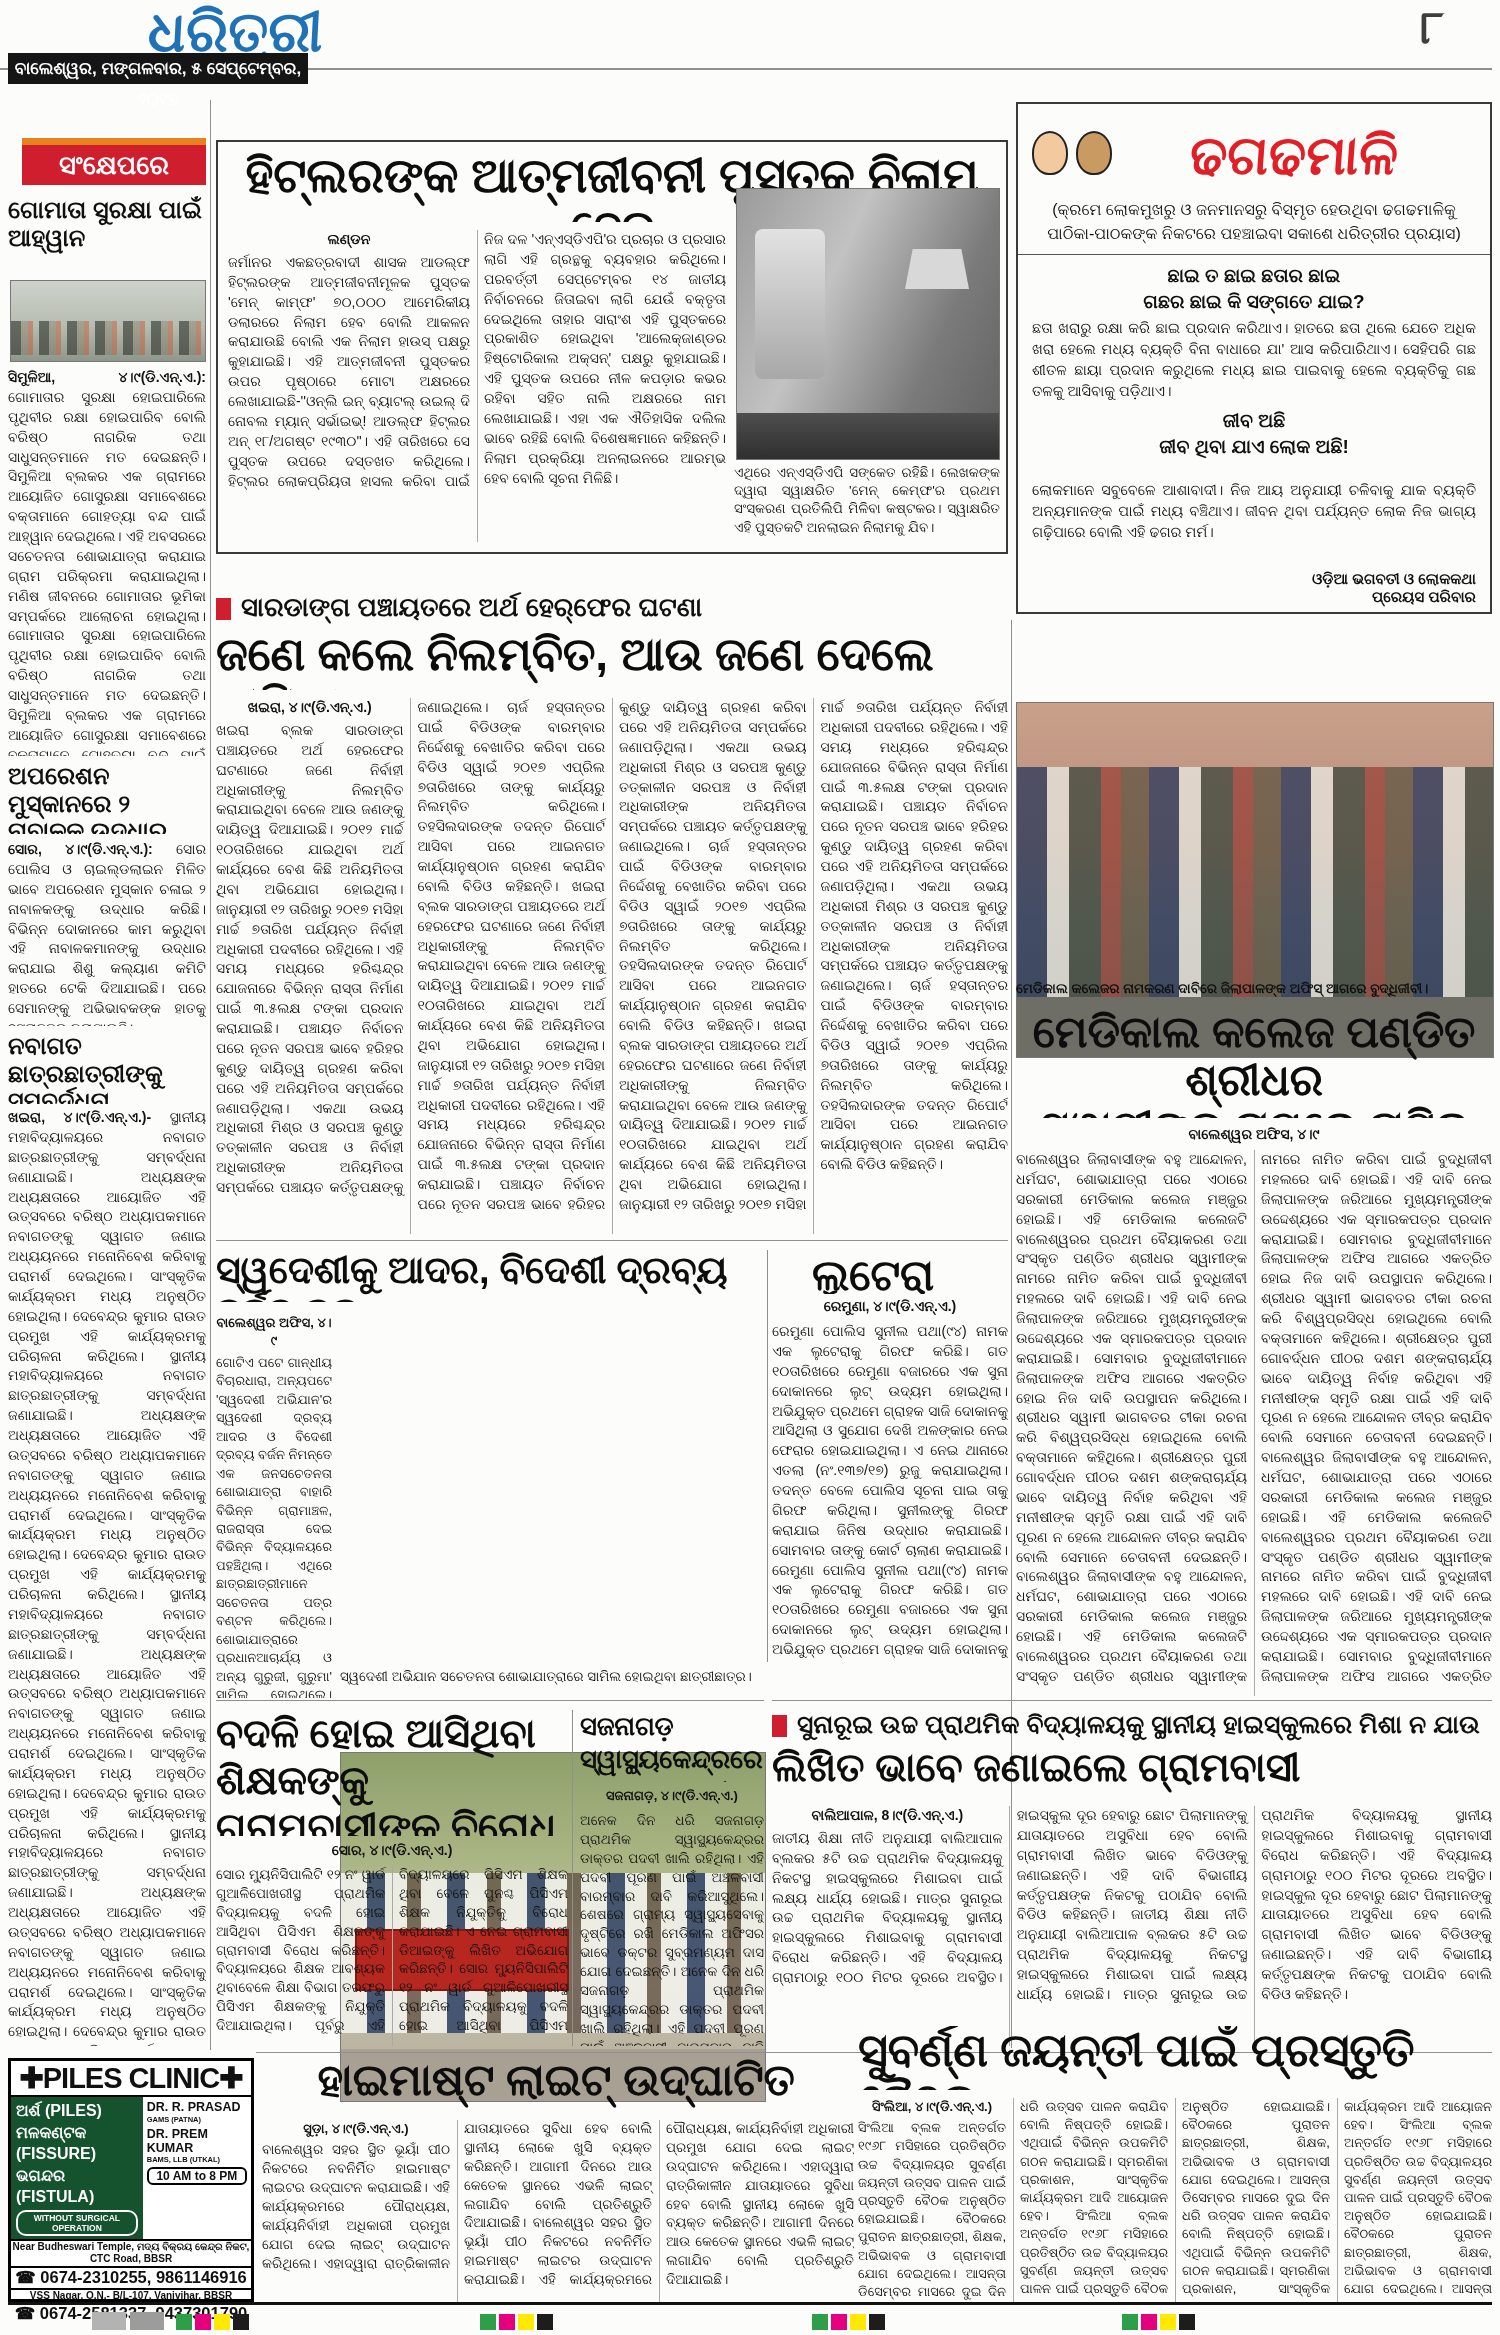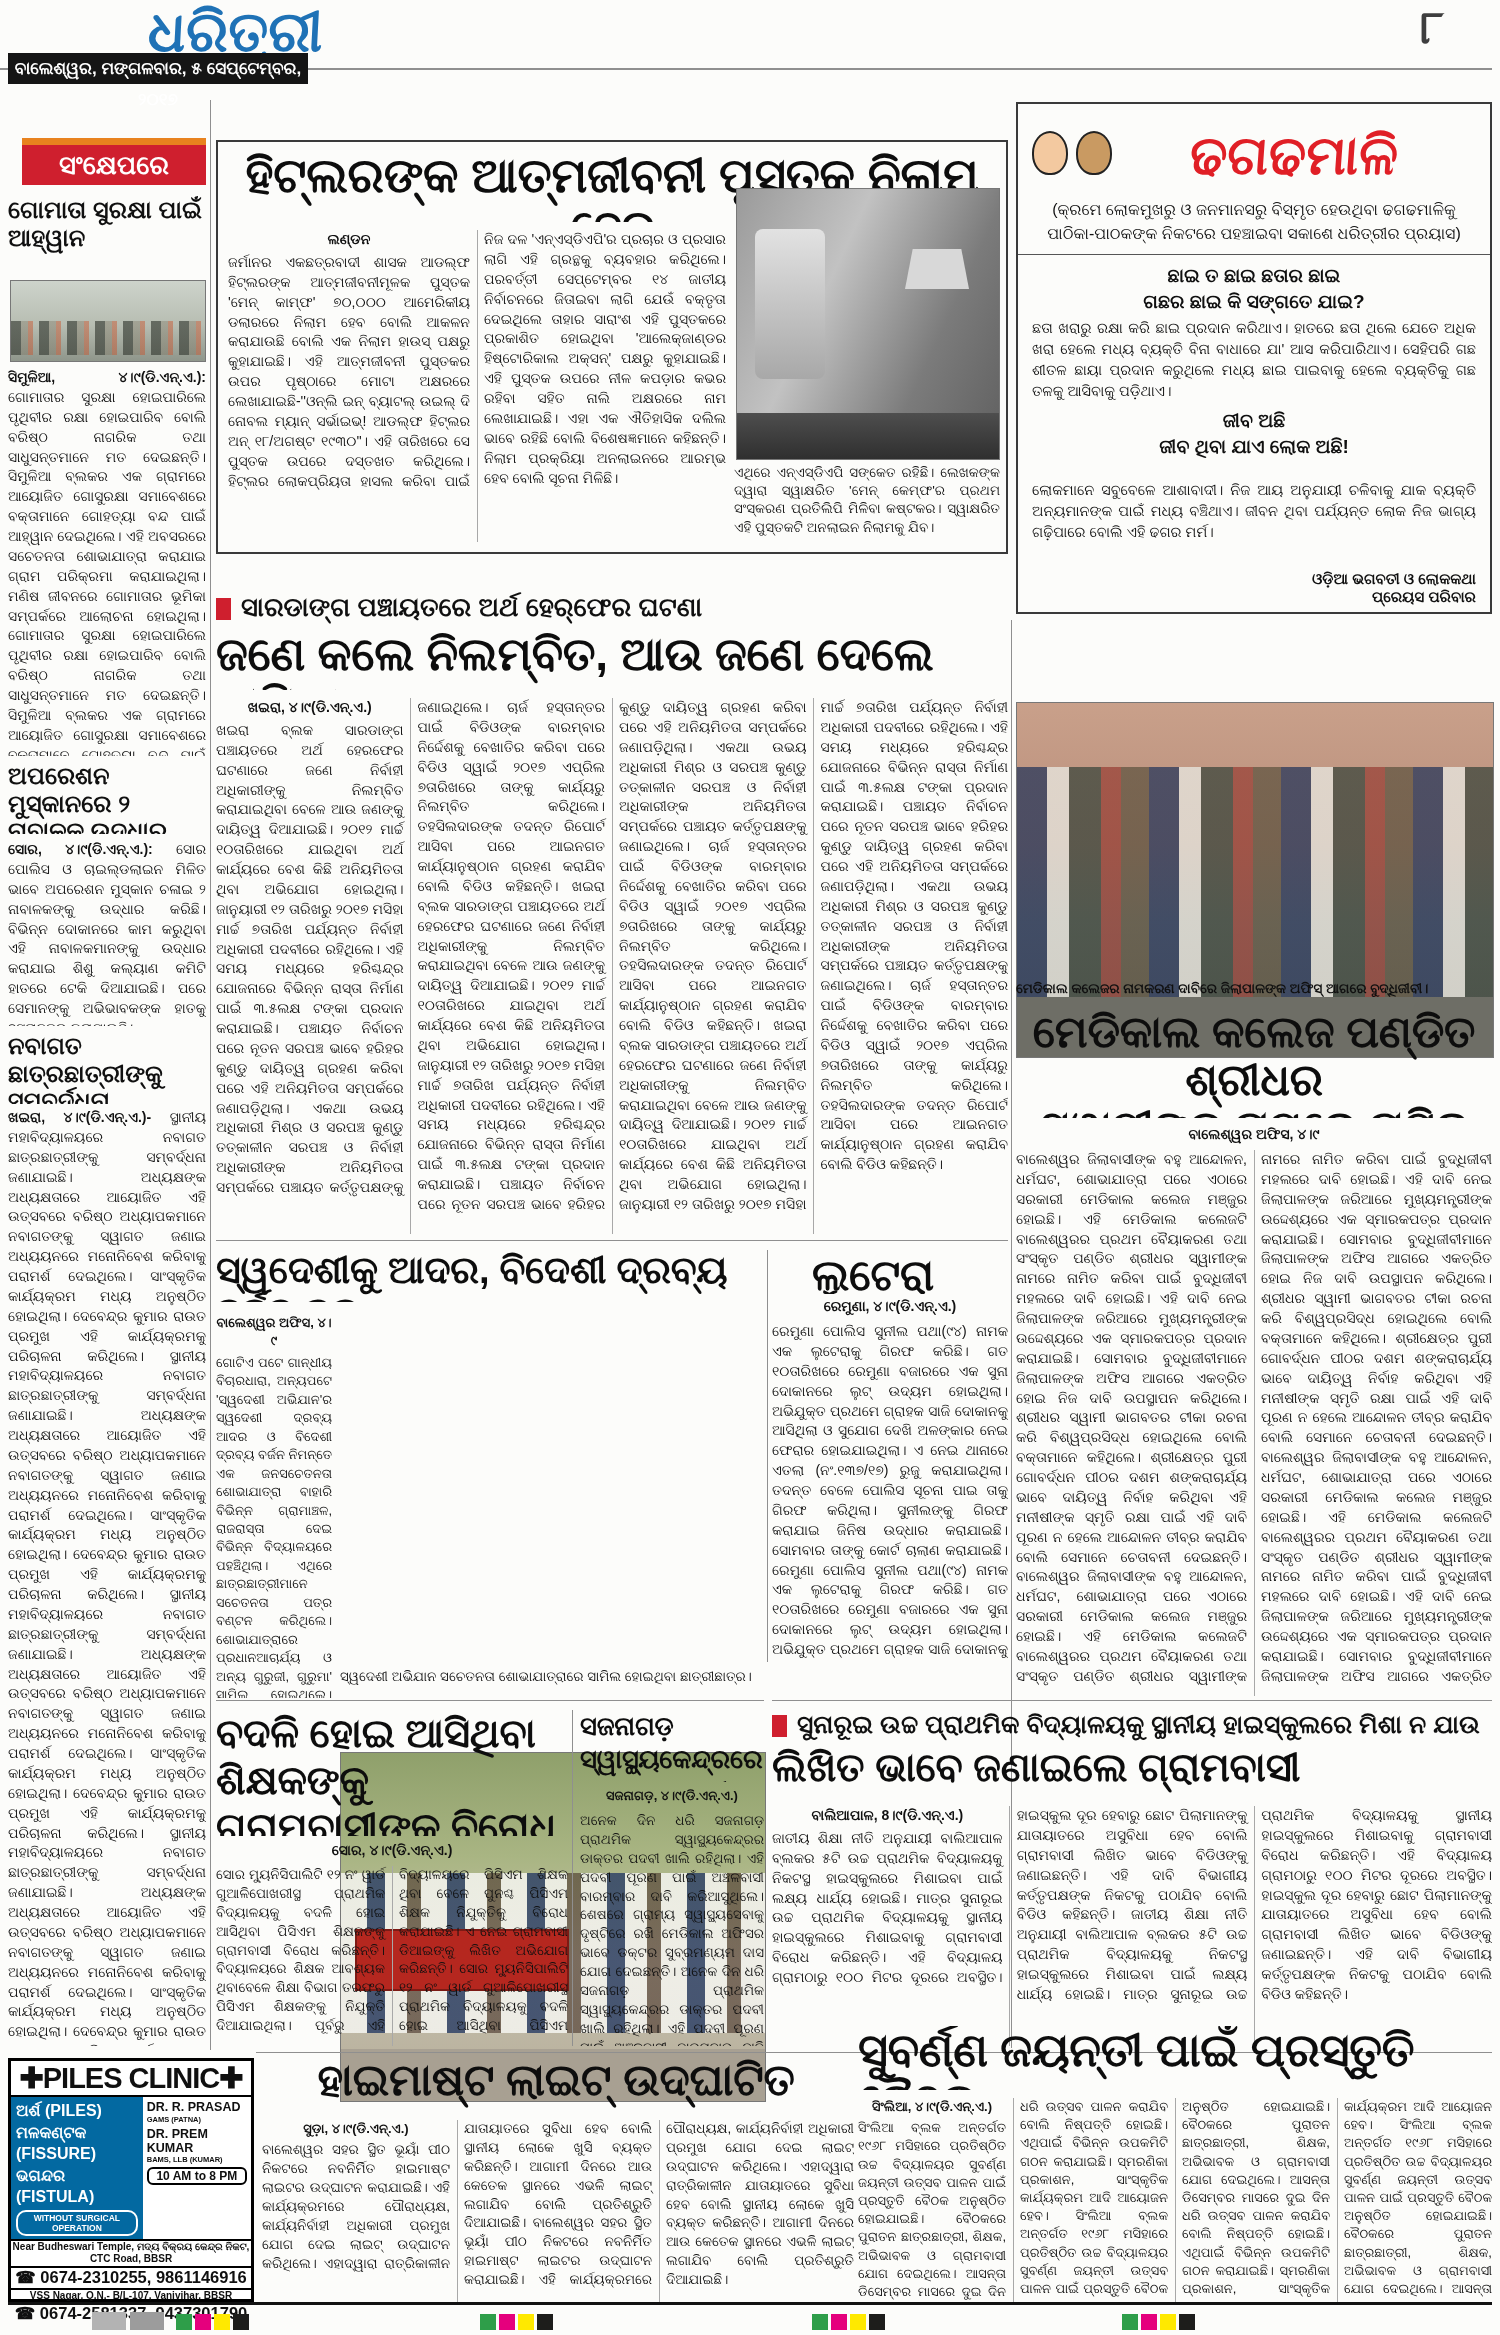--- a/index.html
+++ b/index.html
@@ -29,21 +29,21 @@
   
   .hbox{border:2px solid #3a3a3a;box-sizing:border-box;padding:8px 14px 6px 14px;display:flex;flex-direction:column;}
   .htitle{color:#e01f26;font-weight:bold;font-size:54px;line-height:1.0;transform:skewX(-4deg);}
   .face{display:inline-block;width:32px;height:40px;border-radius:50% 50% 46% 46%;background:#f3c9a0;border:2px solid #222;}
   .f2{background:#c99a62;margin-left:8px;}
   .hdivider{border-top:1.5px solid #555;margin:8px -14px;}
   
   .ad{border:3px solid #000;box-sizing:border-box;background:#fff;}
   .ad .row{border-bottom:2px solid #000;}
   .ad-title{font-size:29px;font-weight:bold;letter-spacing:-1px;text-align:center;line-height:34px;}
-  .ad-left{background:#0369a1;color:#fff;padding:3px 5px;}
+  .ad-left{background:#14532d;color:#fff;padding:3px 5px;}
   .ad-od{font-size:16px;font-weight:bold;line-height:1.35;}
   .ad-pill{border:2px solid #fff;border-radius:10px;font-size:8.5px;font-weight:bold;text-align:center;padding:1px 2px;margin-top:2px;}
   .doc{font-size:12.5px;font-weight:bold;line-height:1.1;}
   .doc-sub{font-size:7.5px;font-weight:bold;}
   .hours{border:2px solid #000;border-radius:6px;font-size:12px;font-weight:bold;text-align:center;margin-top:3px;}
   .ad-addr{font-size:10px;font-weight:bold;text-align:center;line-height:1.25;}
   .ad-phone{font-size:16.5px;font-weight:bold;text-align:center;line-height:1.2;}
   .mk{display:inline-block;width:16px;height:16px;margin-right:3px;}
   .mkg{display:inline-block;width:34px;height:18px;margin-right:4px;}
 </style>
@@ -210,21 +210,21 @@
       <div class="ad-left" style="width:53%;">
         <div class="ad-od"><span>ଅର୍ଶ</span> <span>(PILES)</span></div>
         <div class="ad-od"><span>ମଳକଣ୍ଟକ</span> <span>(FISSURE)</span></div>
         <div class="ad-od"><span>ଭଗନ୍ଦର</span> <span>(FISTULA)</span></div>
         <div class="ad-pill">WITHOUT SURGICAL OPERATION</div>
       </div>
       <div style="width:47%;padding:4px 4px;box-sizing:border-box;">
         <div class="doc">DR. R. PRASAD</div>
         <div class="doc-sub">GAMS (PATNA)</div>
         <div class="doc" style="margin-top:4px;">DR. PREM KUMAR</div>
-        <div class="doc-sub">BAMS, LLB (KUMAR)</div>
+        <div class="doc-sub">BAMS, LLB (UTKAL)</div>
         <div class="hours">10 AM to 8 PM</div>
       </div>
     </div>
     <div class="row ad-addr">Near Budheswari Temple, ମଦ୍ୟ ବିକ୍ରୟ କେନ୍ଦ୍ର ନିକଟ, CTC Road, BBSR</div>
     <div class="row ad-phone">☎ 0674-2310255, 9861146916</div>
     <div class="row ad-addr">VSS Nagar, Q.N.- B/L-107, Vanivihar, BBSR</div>
     <div class="ad-phone">☎ 0674-2581337, 9437301790</div>
   </div>
 
   <div class="abs hl ctr clip" style="left:276px;top:2056px;width:560px;height:56px;font-size:44px;">ହାଇମାଷ୍ଟ ଲାଇଟ୍ ଉଦ୍‌ଘାଟିତ</div>

